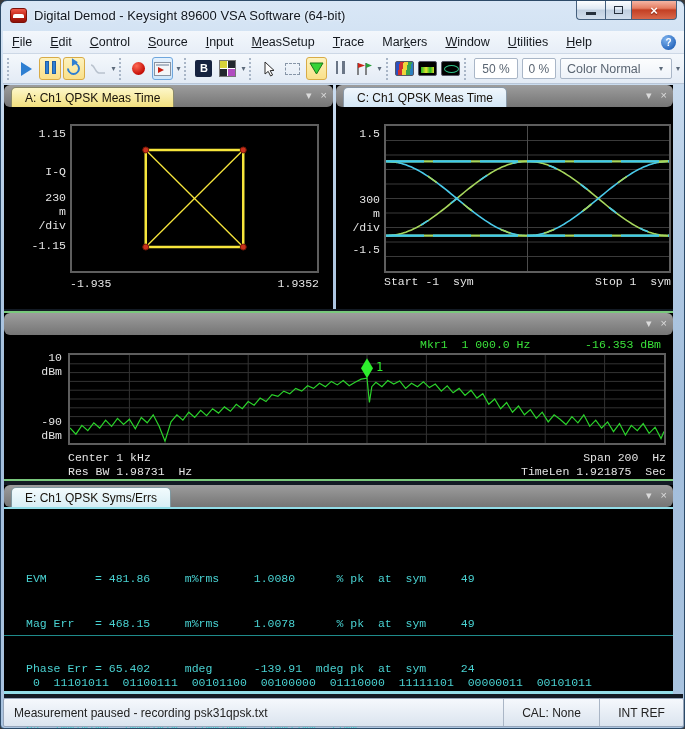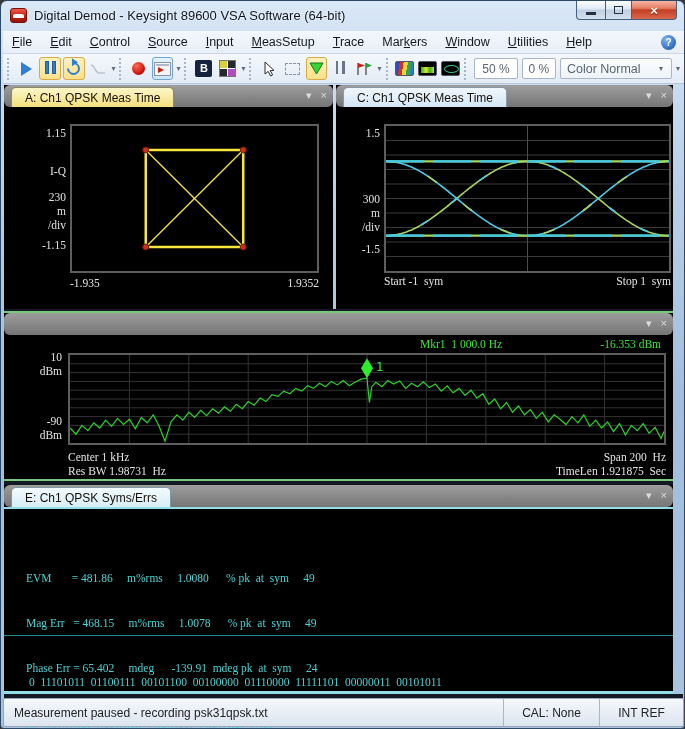--- a/index.html
+++ b/index.html
@@ -82,21 +82,21 @@
   .tab{height:20px;margin-left:7px;padding:0 13px;border:1px solid #8a8a6a;border-bottom:none;
     border-radius:5px 5px 0 0;font-size:12px;color:#17110a;display:flex;align-items:center;white-space:nowrap;}
   .tab-a{background:linear-gradient(180deg,#fdf7c9,#f2df7e);}
   .tab-c{background:linear-gradient(180deg,#f0f7fd,#d3e6f5);border-color:#8a99a8;}
   .tab-b{background:linear-gradient(180deg,#f3fbf3,#daefdb);border-color:#7f9a80;font-weight:bold;}
   .tab-e{background:linear-gradient(180deg,#f2fbfd,#d8eef5);border-color:#7f98a0;}
   .tab .tab-dd{font-size:8px;margin-left:8px;color:#333;}
   .tabbar-btns{position:absolute;right:6px;top:3px;display:flex;gap:9px;}
   .tabbar-btns span{color:#dcdcdc;font-size:11px;line-height:14px;}
   .panel-body{position:relative;background:#000;}
-  .mono{font-family:Liberation Serif, serif;white-space:pre;}
+  .mono{font-family:Liberation Mono, monospace;white-space:pre;}
   .axis-label{position:absolute;color:#e4e4e4;font-size:11.5px;}
   .ylab{text-align:right;}
   .plot-frame{position:absolute;border:2px solid #5e5e5e;background:#000;}
   .xrow{position:absolute;display:flex;justify-content:space-between;color:#e4e4e4;font-size:11.5px;}
   .mkr-text{position:absolute;color:#3ae23a;font-size:11.5px;}
   
   .panel-b{border-top:2px solid #79c87c;border-bottom:2px solid #79c87c;}
   .e-body{border-top:2px solid #93dde8;border-bottom:3px solid #93dde8;}
   .e-lines{position:absolute;left:22px;color:#49d2d2;font-size:11.5px;line-height:15px;}
   .e-sep{position:absolute;left:0;width:100%;height:1px;background:#1f8b8b;}

